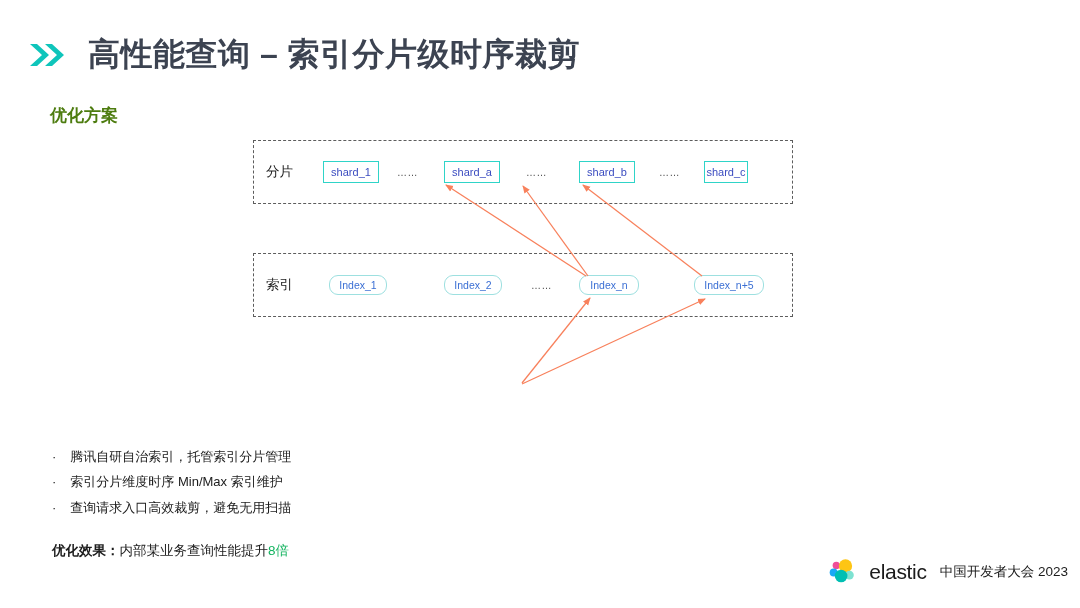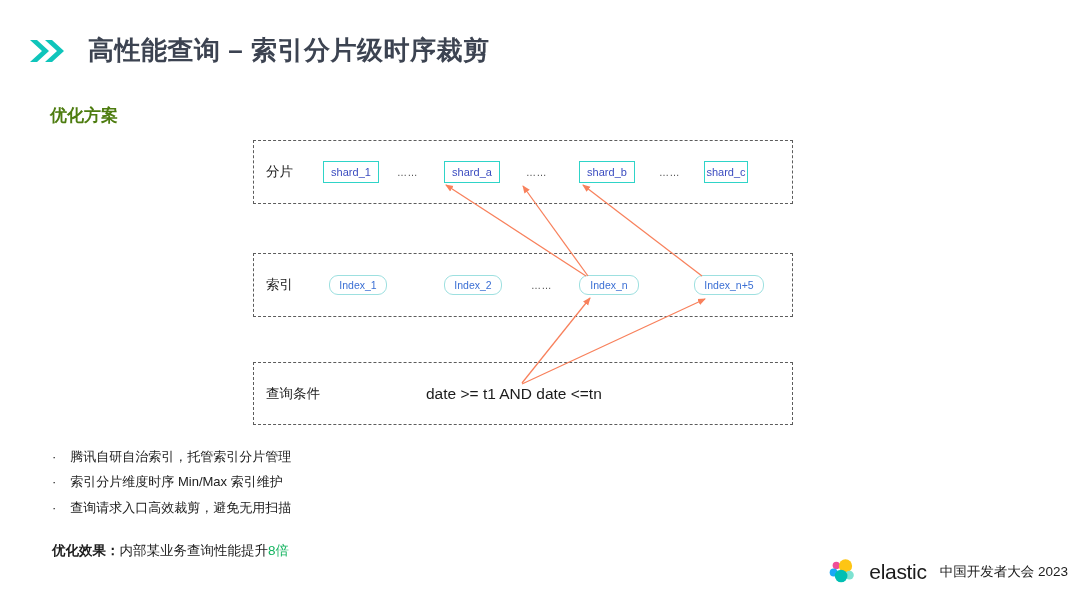--- a/index.html
+++ b/index.html
@@ -12,21 +12,21 @@
   .slide { position: relative; width: 1080px; height: 608px; background:#fff; }
 
   
   .title-row {
     position: absolute; left: 28px; top: 33px;
     display: flex; align-items: center; gap: 22px;
   }
   .chevrons { display: flex; align-items: center; }
   .chevrons svg { display: block; }
   .title-text {
-    font-size: 26px; font-weight: bold; color: #3c4351;
+    font-size: 32px; font-weight: bold; color: #3c4351;
     letter-spacing: 0.5px; white-space: nowrap;
   }
 
   
   .section-heading {
     position: absolute; left: 50px; top: 104px;
     font-size: 17px; font-weight: bold; color: #4d7c0f;
   }
 
   
@@ -141,24 +141,20 @@
     <div class="band band-index">
       <span class="band-label">索引</span>
 
       <span class="node node-index" style="left:75px;width:58px;">Index_1</span>
       <span class="node node-index" style="left:190px;width:58px;">Index_2</span>
       <span class="dots" style="left:277px;">……</span>
       <span class="node node-index" style="left:325px;width:60px;">Index_n</span>
       <span class="node node-index" style="left:440px;width:70px;">Index_n+5</span>
     </div>
 
-    <div class="band band-query">
-      <span class="band-label">查询条件</span>
-      <span class="query-text">date &gt;= t1 AND date &lt;=tn</span>
-    </div>
 
     <svg class="arrow-layer" viewBox="0 0 540 285" aria-hidden="true">
       <defs>
         <marker id="ah" markerWidth="7" markerHeight="7" refX="5.6" refY="3" orient="auto">
           <path d="M0,0.4 L6.4,3 L0,5.6 Z" fill="#f8815c"></path>
         </marker>
       </defs>
       <g stroke="#f8815c" stroke-width="1.25" fill="none" marker-end="url(#ah)">
 
         <line x1="352" y1="136" x2="212" y2="45"></line>

